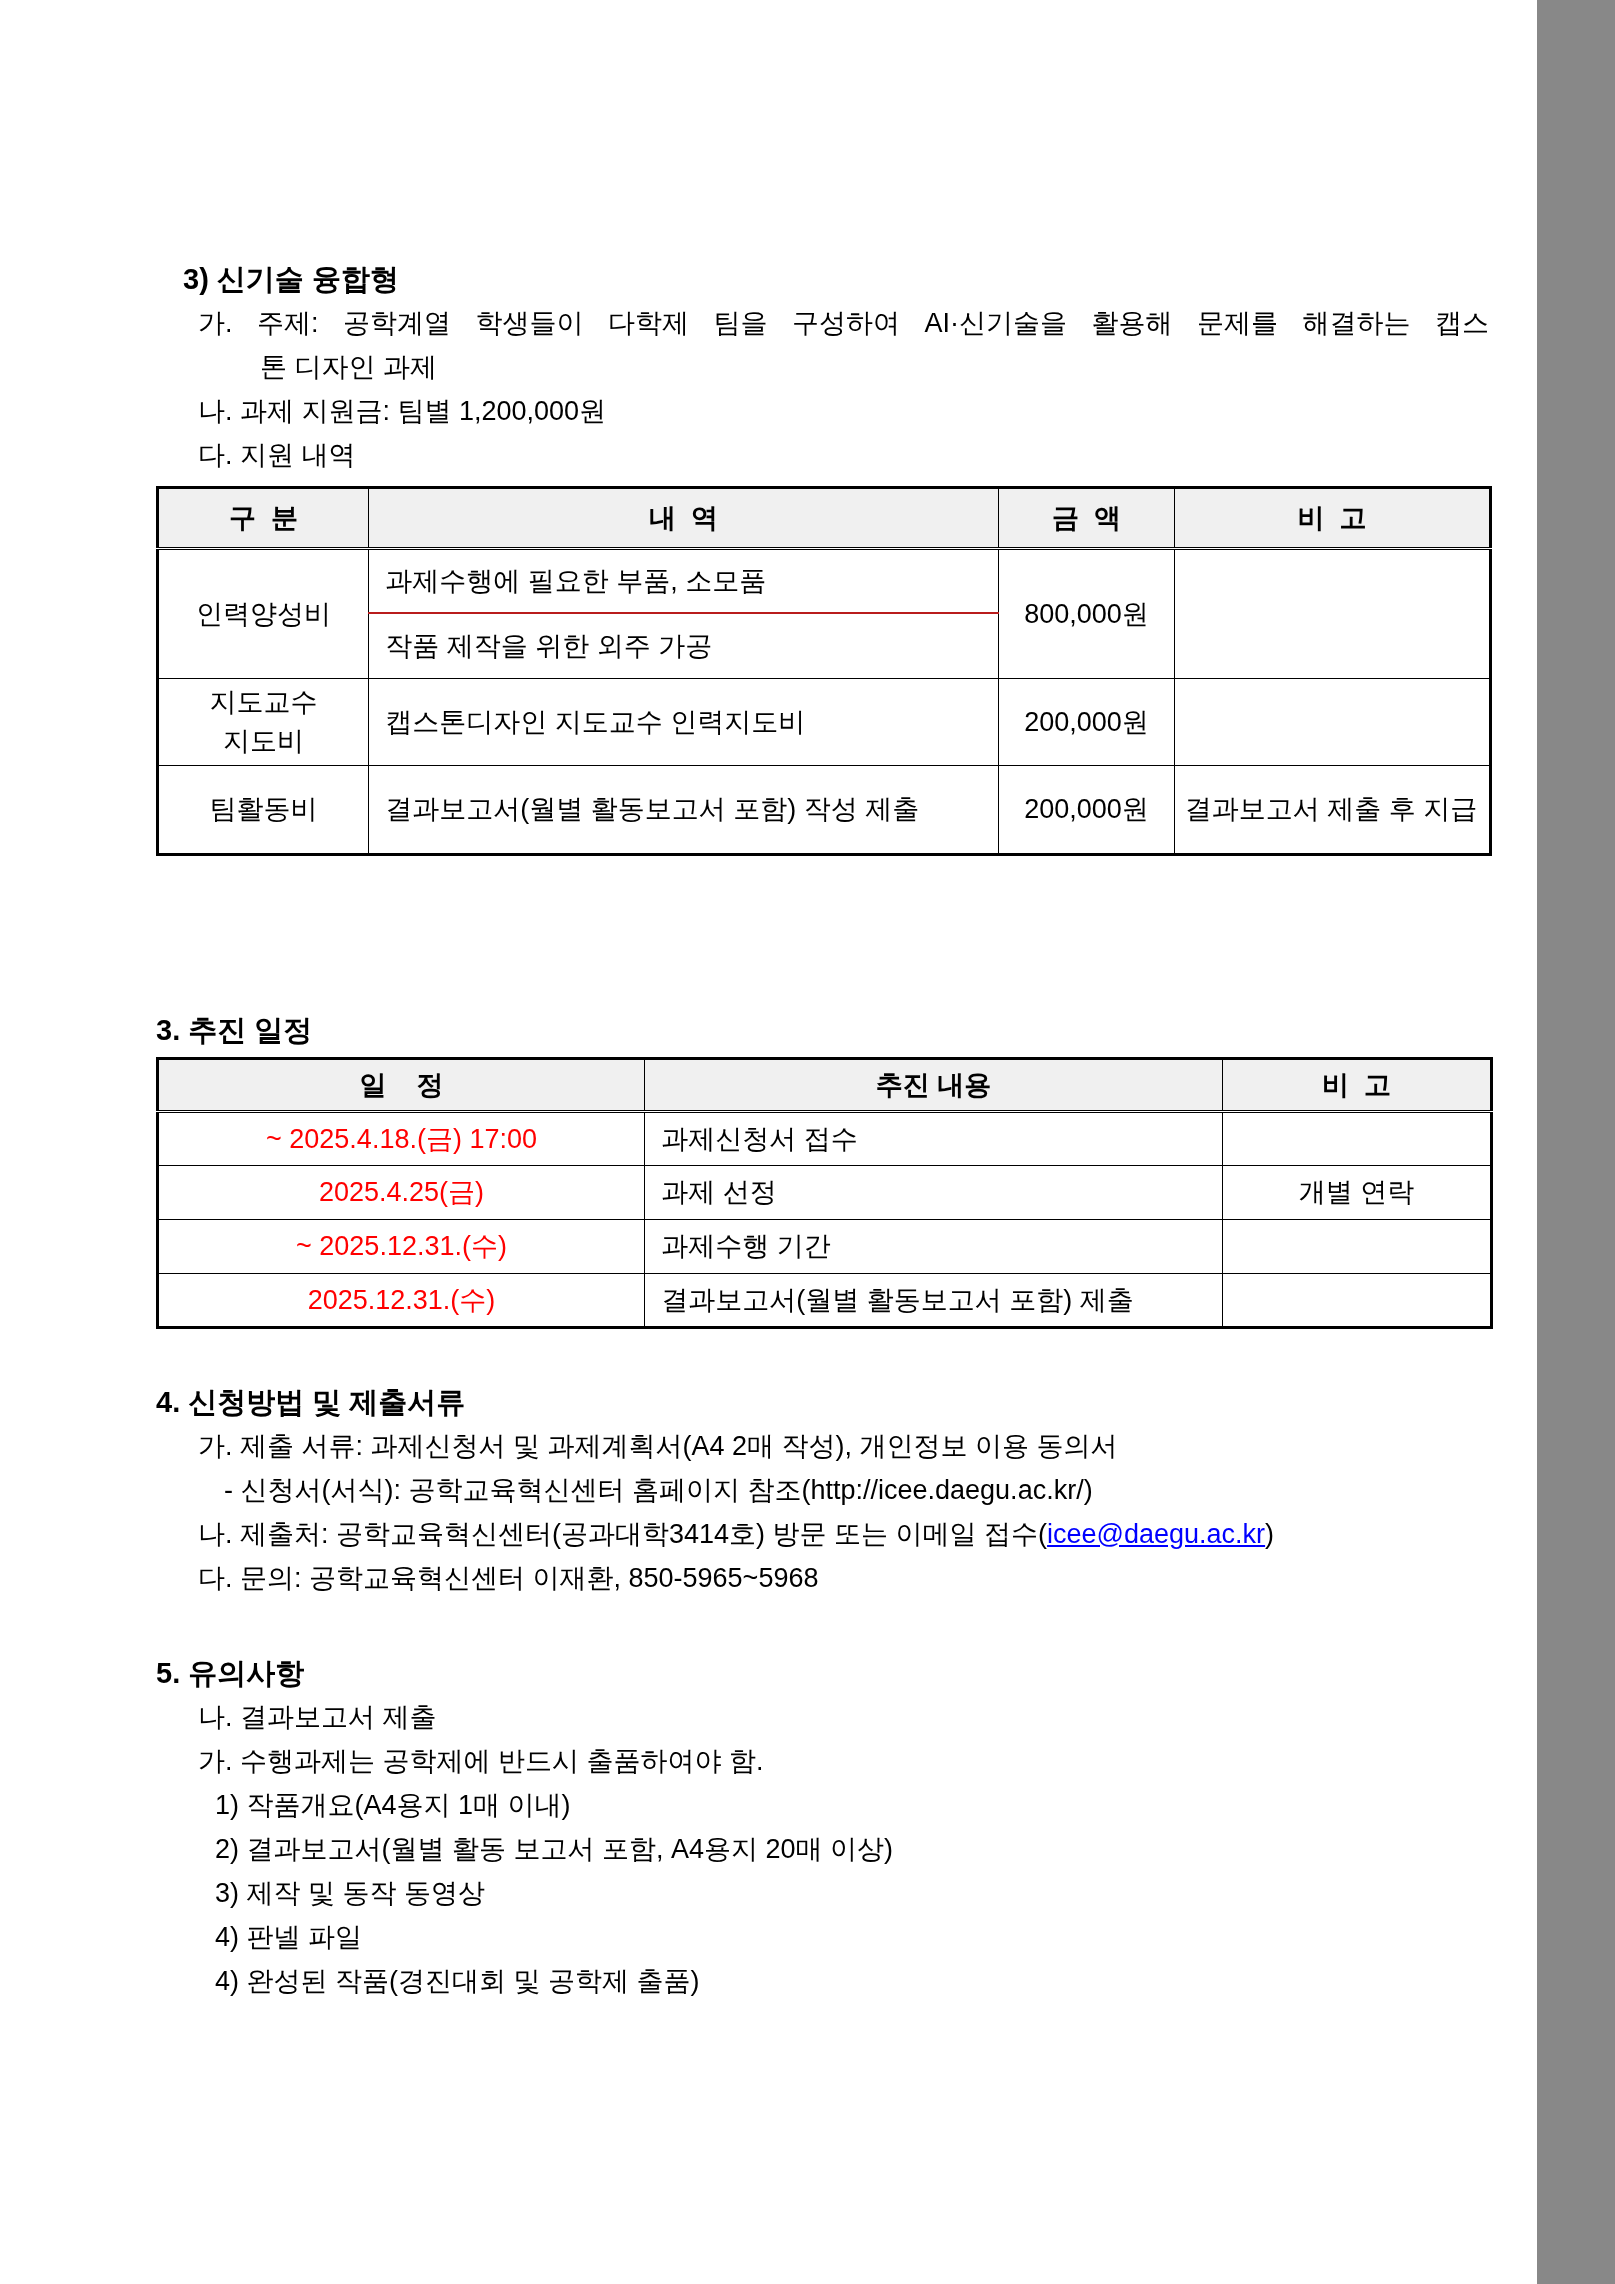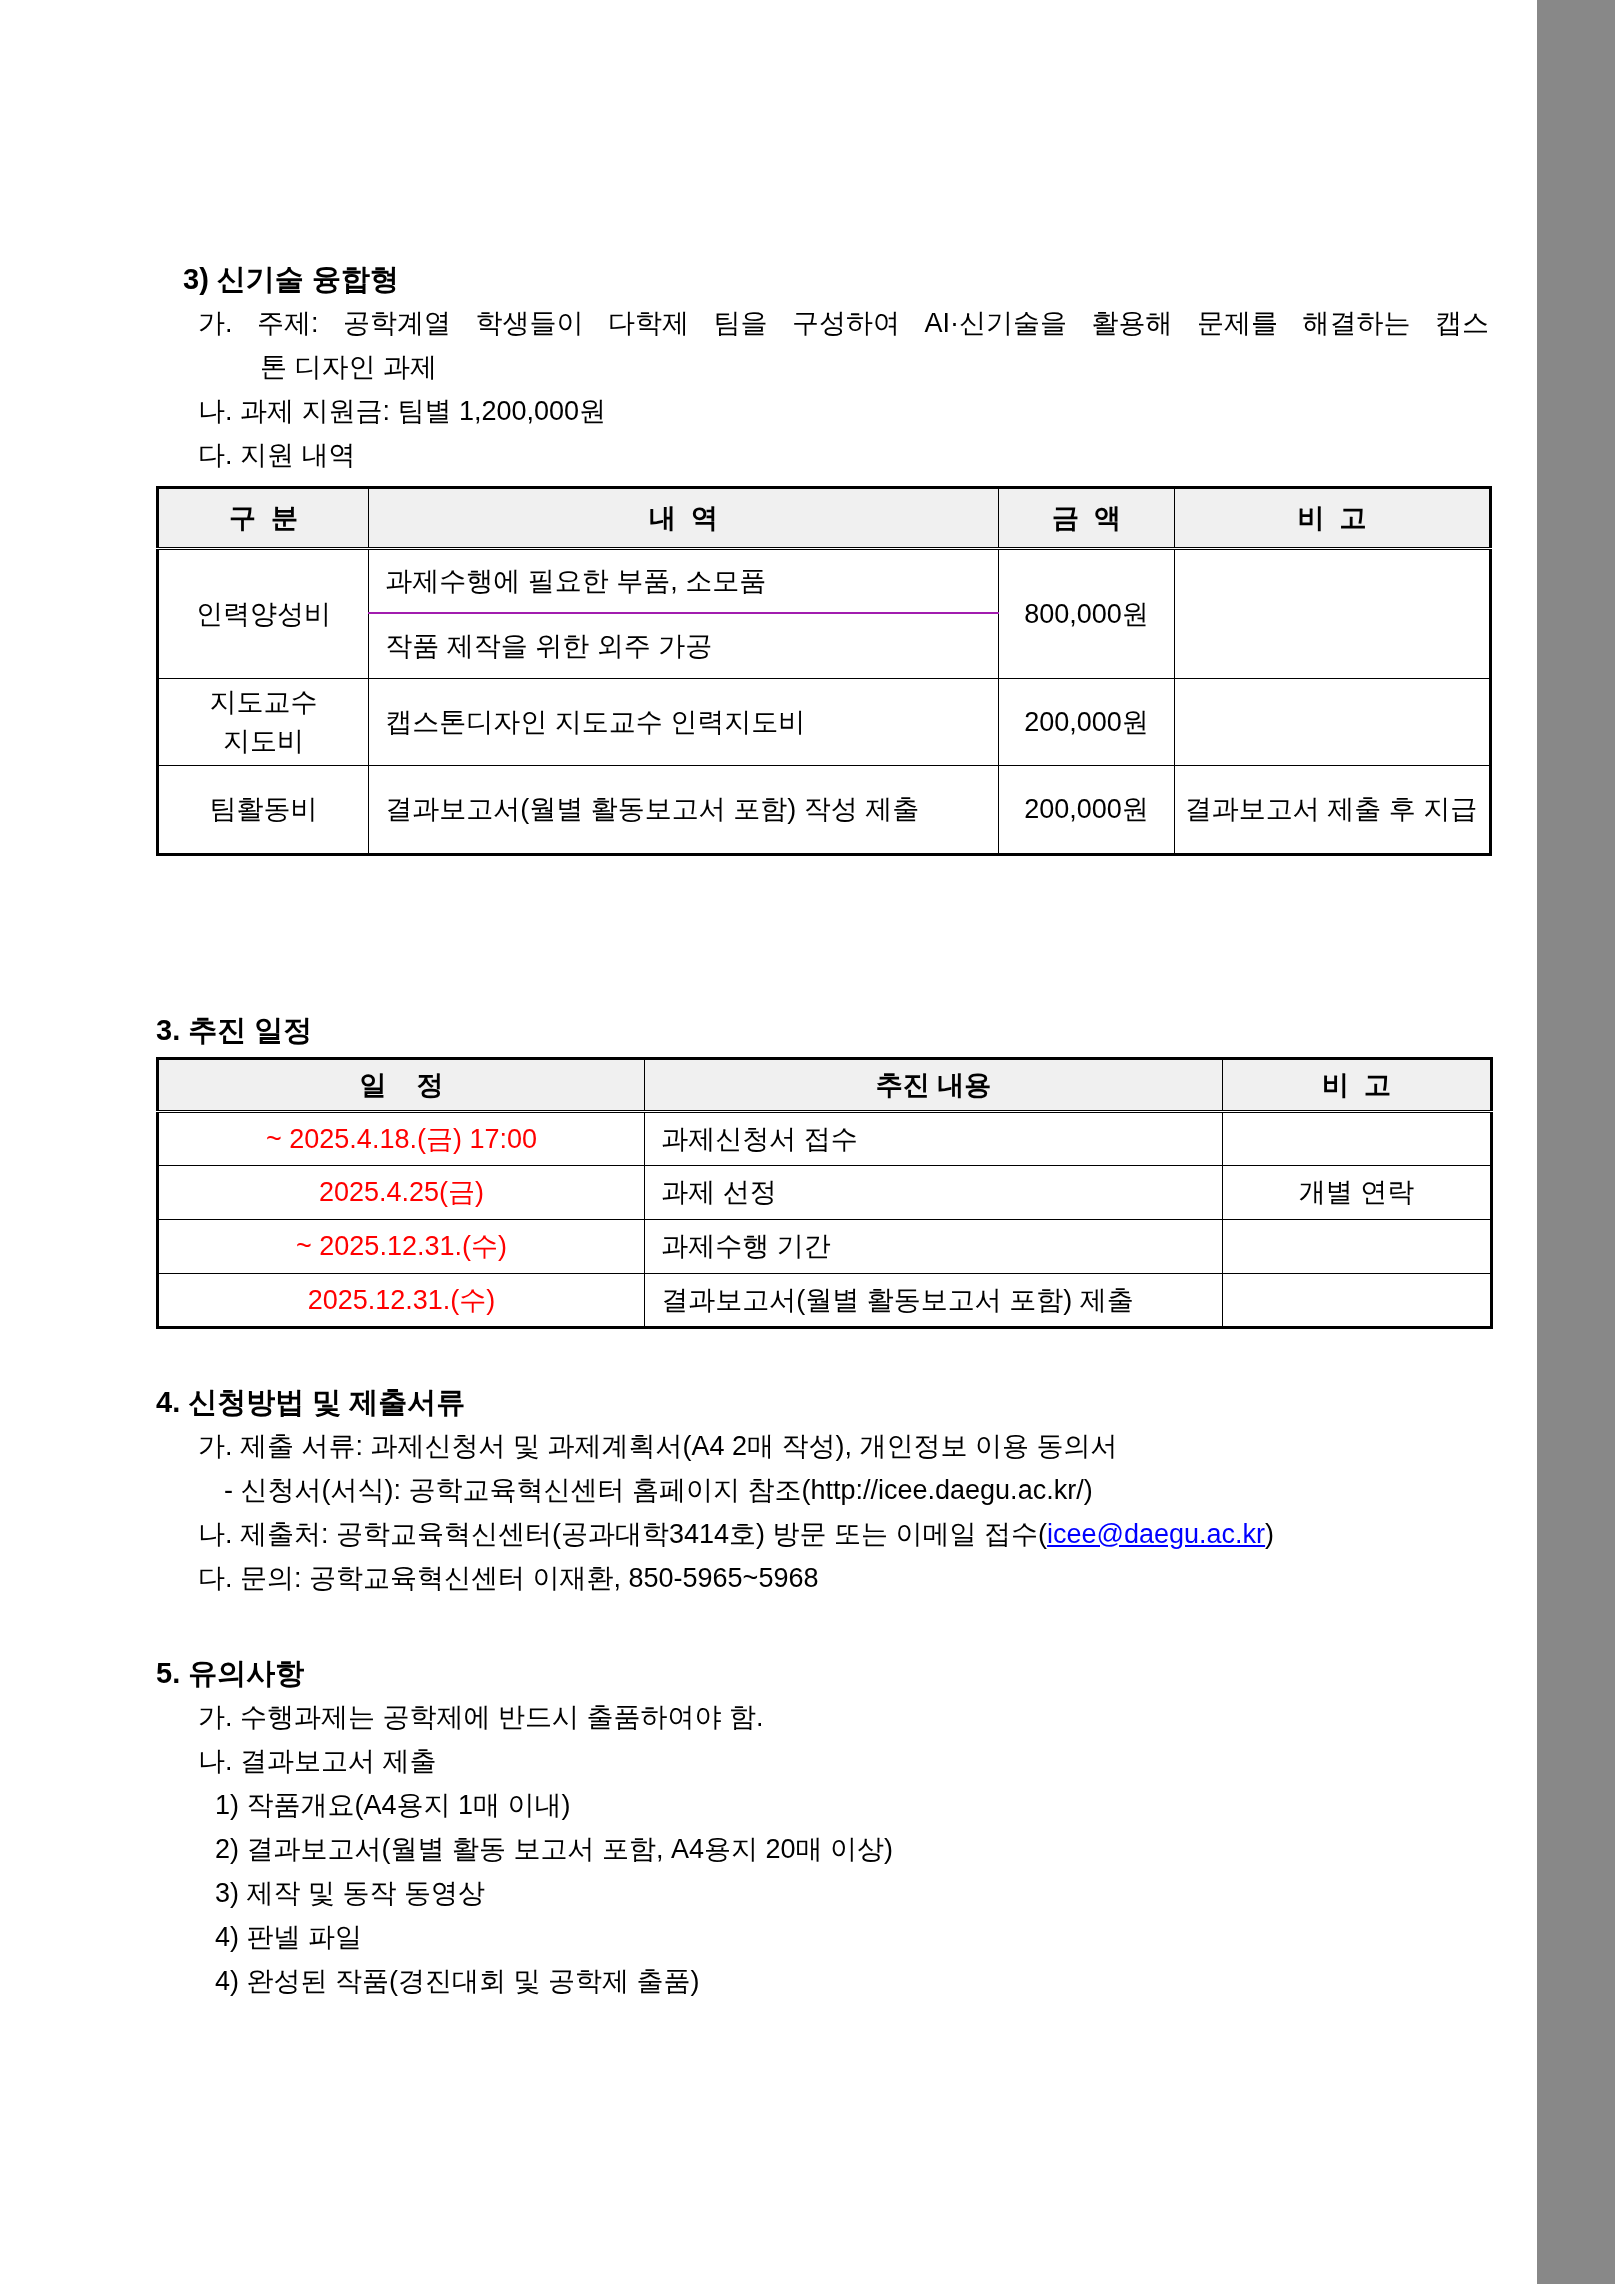--- a/index.html
+++ b/index.html
@@ -32,21 +32,21 @@
   .c{text-align:center;}
   .l{text-align:left;padding-left:16.3px !important;}
   .l-tight{text-align:left;padding-left:9.8px !important;}
 
   
   #support-table{margin-top:8.5px;border-radius:13px;}
   #support-table .h-row{height:61px;}
   #support-table .r-sub{height:65px;}
   #support-table .r-mid{height:87px;}
   #support-table .r-bot{height:89px;}
-  #support-table td.detail-split{border-bottom:2px solid #a21caf;}
+  #support-table td.detail-split{border-bottom:2px solid #b91c1c;}
   #support-table td.detail-split2{border-top:none;}
   .two-line span{display:block;line-height:39px;}
 
   
   #schedule-table{margin-top:5.2px;}
   #schedule-table .h-row{height:53px;}
   #schedule-table .d-row{height:54px;}
   .red{color:#ff0000;}
 
   .gap-sec3{margin-top:152px;}
@@ -142,22 +142,22 @@
   </tbody>
     </table>
 
   <div class="line sec-heading gap-sec4">4. 신청방법 및 제출서류</div>
   <div class="line item">가. 제출 서류: 과제신청서 및 과제계획서(A4 2매 작성), 개인정보 이용 동의서</div>
   <div class="line item-dash">- 신청서(서식): 공학교육혁신센터 홈페이지 참조(http://icee.daegu.ac.kr/)</div>
   <div class="line item"><span>나. 제출처: 공학교육혁신센터(공과대학3414호) 방문 또는 이메일 접수(</span><a class="email">icee@daegu.ac.kr</a><span>)</span></div>
   <div class="line item">다. 문의: 공학교육혁신센터 이재환, 850-5965~5968</div>
 
   <div class="line sec-heading gap-sec5">5. 유의사항</div>
+  <div class="line item">나. 결과보고서 제출</div>
   <div class="line item">가. 수행과제는 공학제에 반드시 출품하여야 함.</div>
-  <div class="line item">나. 결과보고서 제출</div>
   <div class="line item-num">1) 작품개요(A4용지 1매 이내)</div>
   <div class="line item-num">2) 결과보고서(월별 활동 보고서 포함, A4용지 20매 이상)</div>
   <div class="line item-num">3) 제작 및 동작 동영상</div>
   <div class="line item-num">4) 판넬 파일</div>
   <div class="line item-num">4) 완성된 작품(경진대회 및 공학제 출품)</div>
 
 </div>
 
 
 </body></html>

